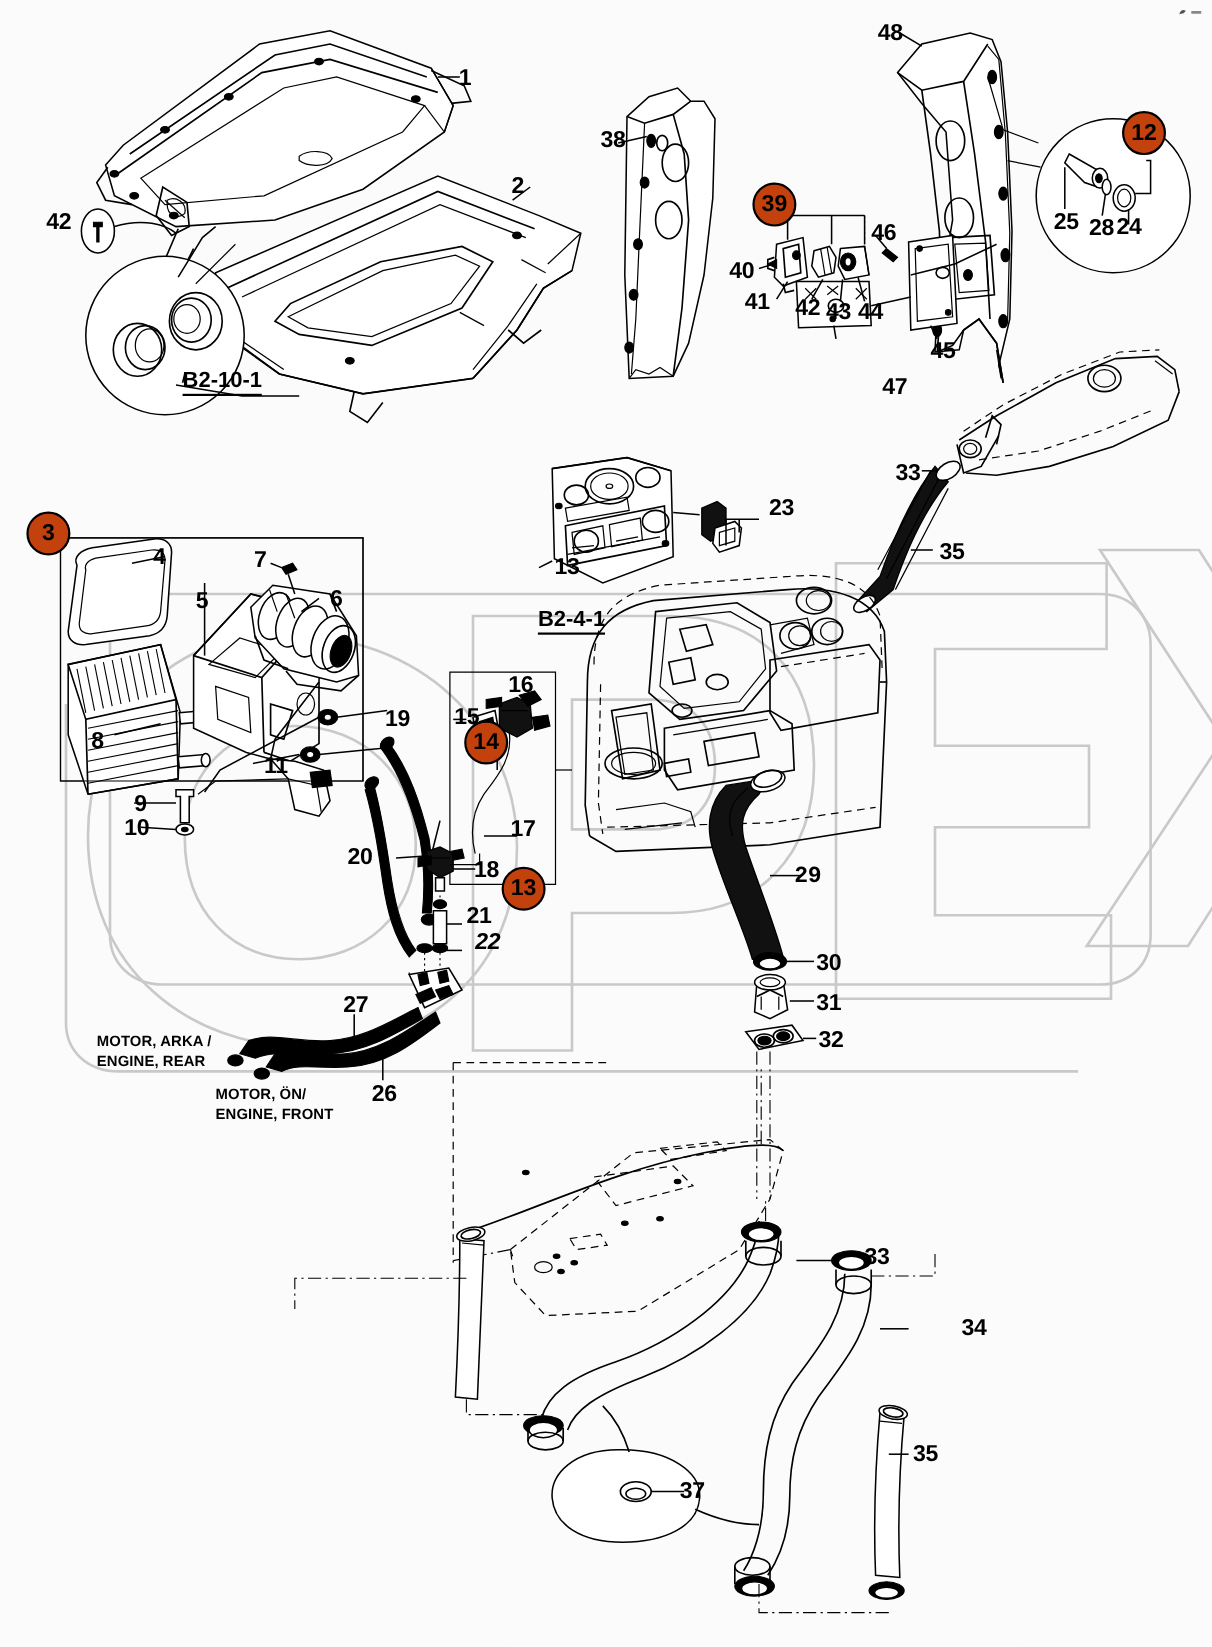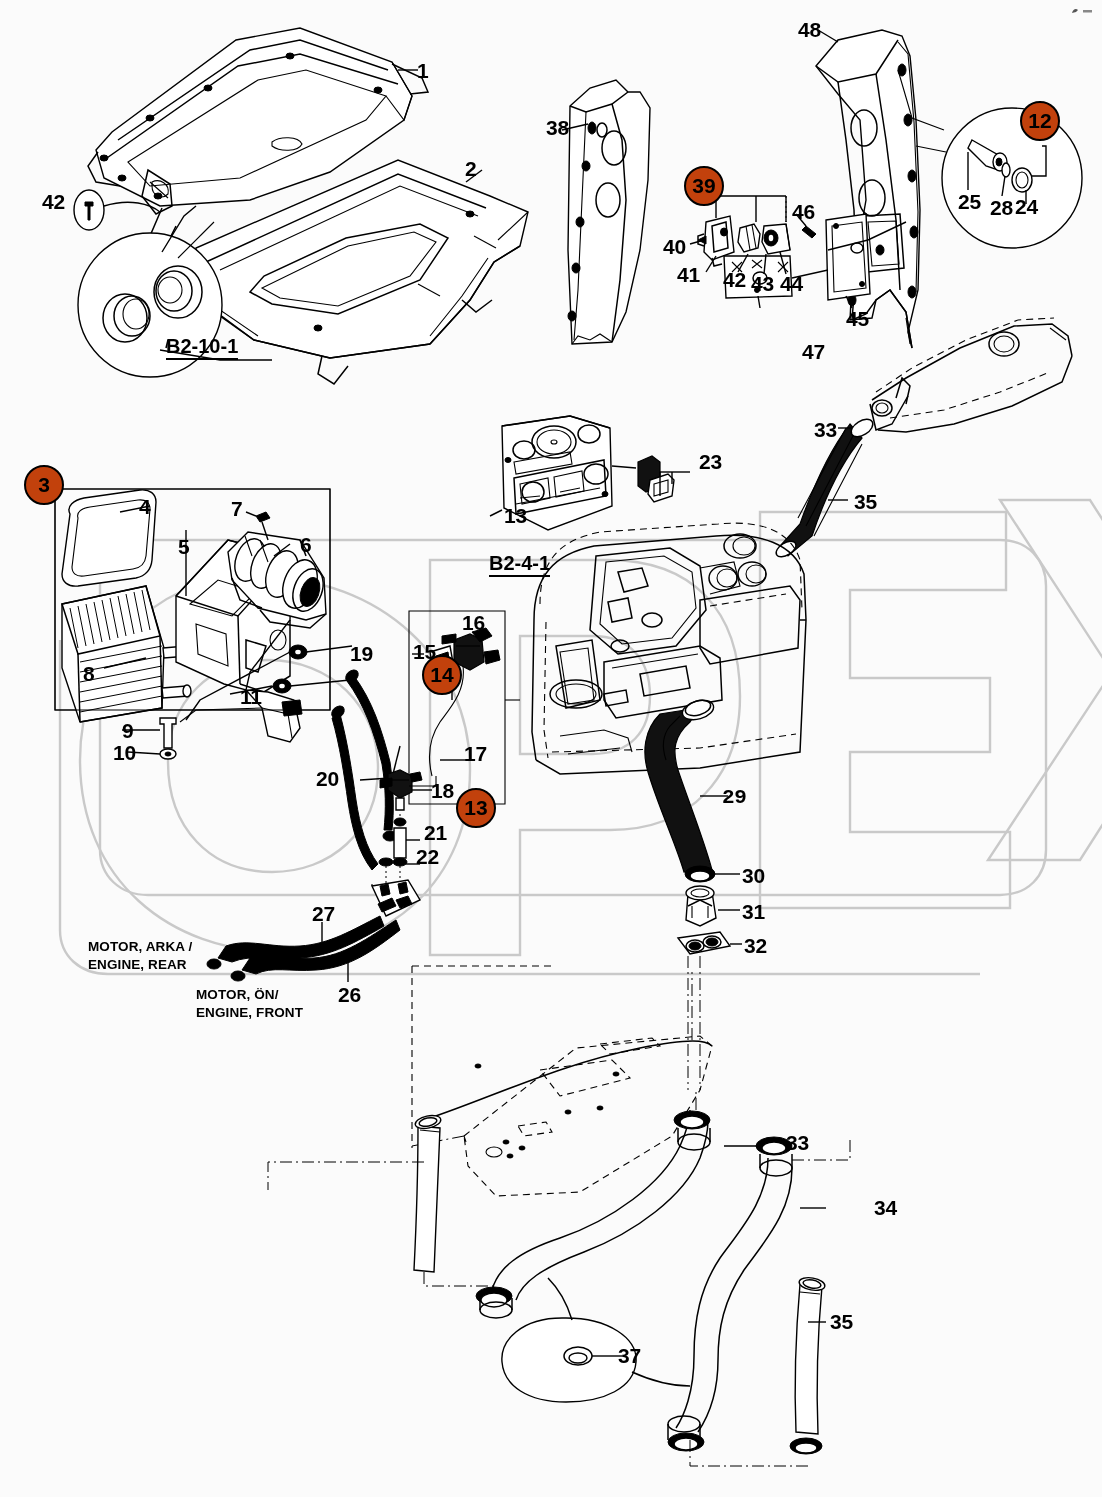--- a/index.html
+++ b/index.html
@@ -684,21 +684,21 @@
   <div class="lbl n" style="left:113px;top:741px;">10</div>
   <div class="lbl n" style="left:240px;top:685px;">11</div>
   <div class="lbl n" style="left:504px;top:504px;">13</div>
   <div class="lbl n" style="left:413px;top:640px;">15</div>
   <div class="lbl n" style="left:462px;top:611px;">16</div>
   <div class="lbl n" style="left:464px;top:742px;">17</div>
   <div class="lbl n" style="left:431px;top:779px;">18</div>
   <div class="lbl n" style="left:350px;top:642px;">19</div>
   <div class="lbl n" style="left:316px;top:767px;">20</div>
   <div class="lbl n" style="left:424px;top:821px;">21</div>
-  <div class="lbl n" style="left:416px;top:845px;">22</div>
+  <div class="lbl n" style="left:432px;top:845px;font-style:italic;">22</div>
   <div class="lbl n" style="left:699px;top:450px;">23</div>
   <div class="lbl n" style="left:1015px;top:195px;">24</div>
   <div class="lbl n" style="left:958px;top:190px;">25</div>
   <div class="lbl n" style="left:338px;top:983px;">26</div>
   <div class="lbl n" style="left:312px;top:902px;">27</div>
   <div class="lbl n" style="left:990px;top:196px;">28</div>
   <div class="lbl n" style="left:722px;top:786px;font-family:Liberation Mono, monospace;">29</div>
   <div class="lbl n" style="left:742px;top:864px;">30</div>
   <div class="lbl n" style="left:742px;top:900px;">31</div>
   <div class="lbl n" style="left:744px;top:934px;">32</div>

